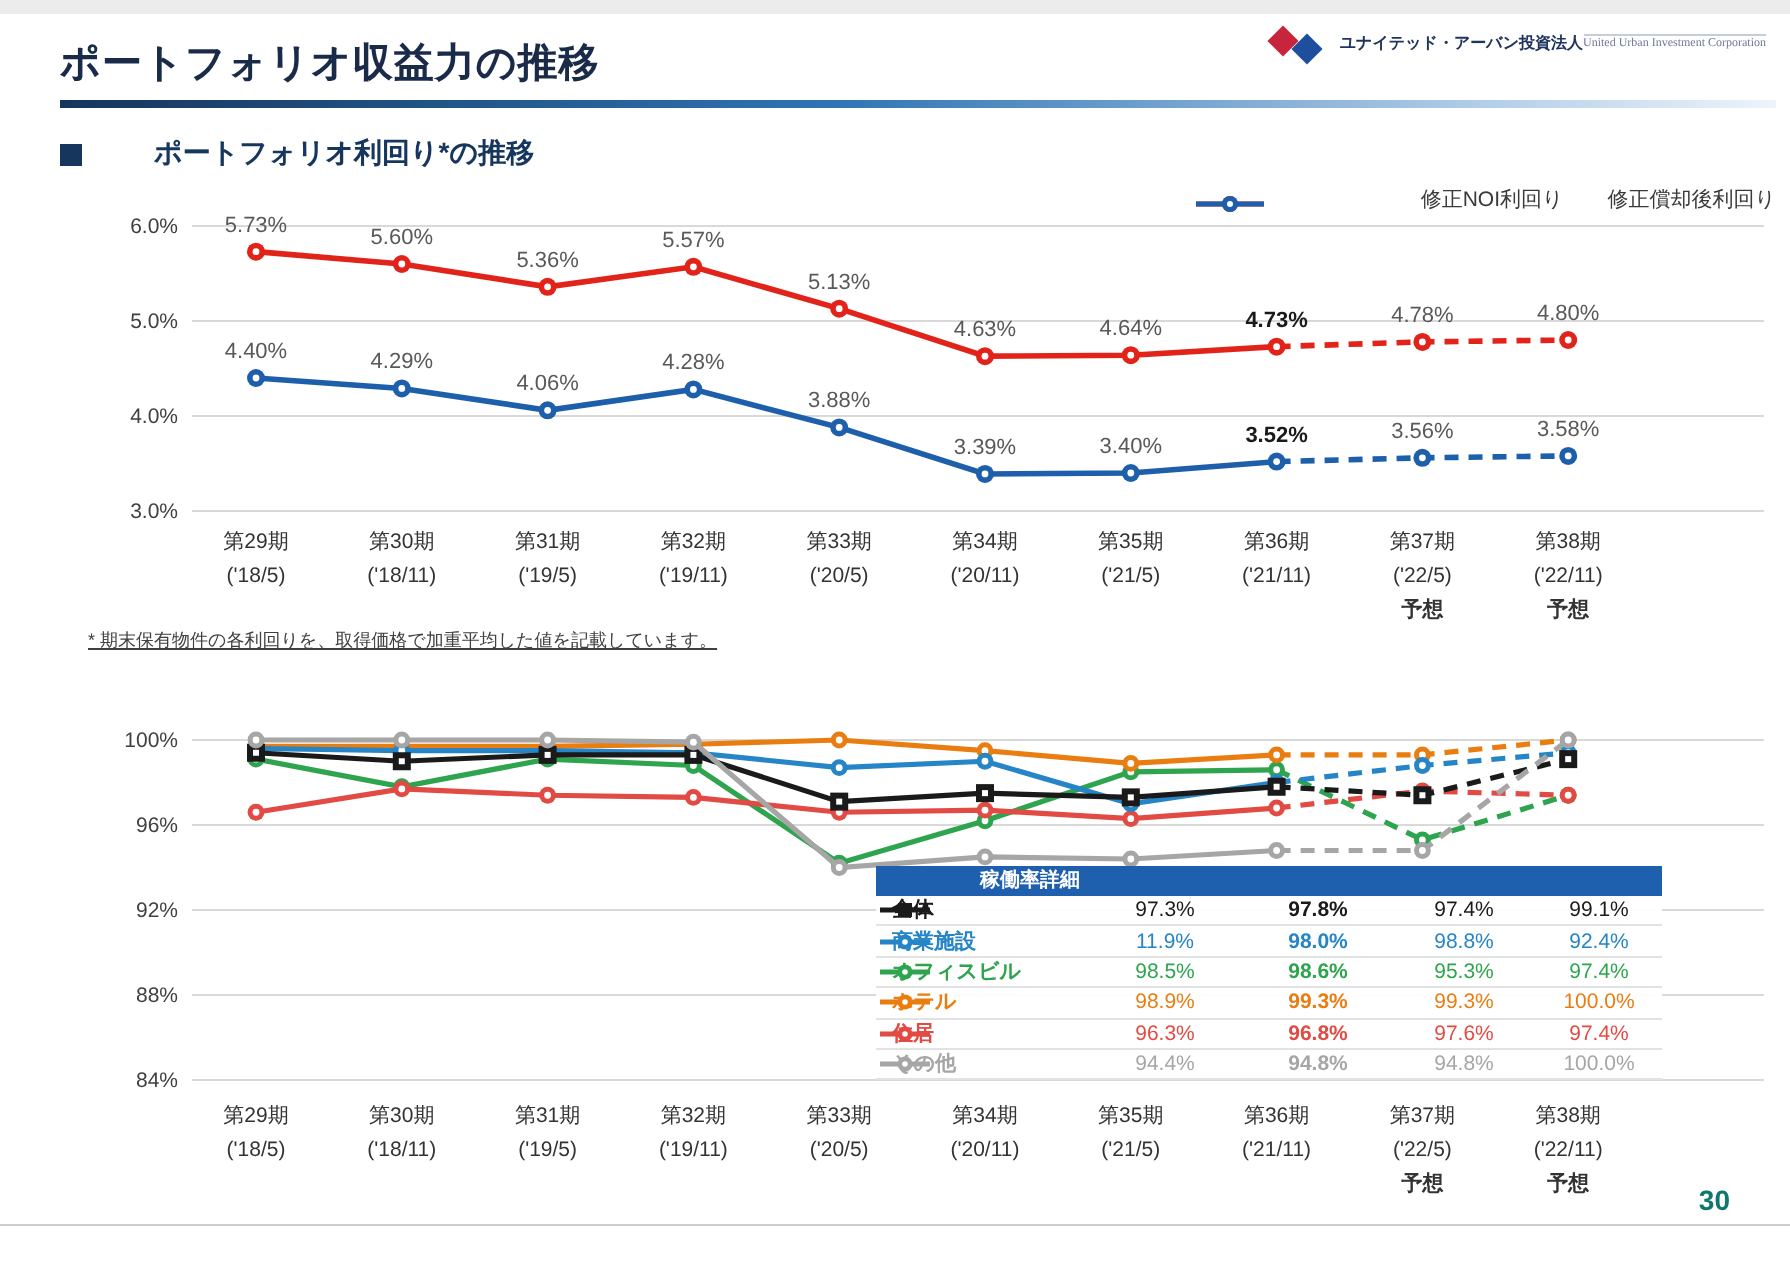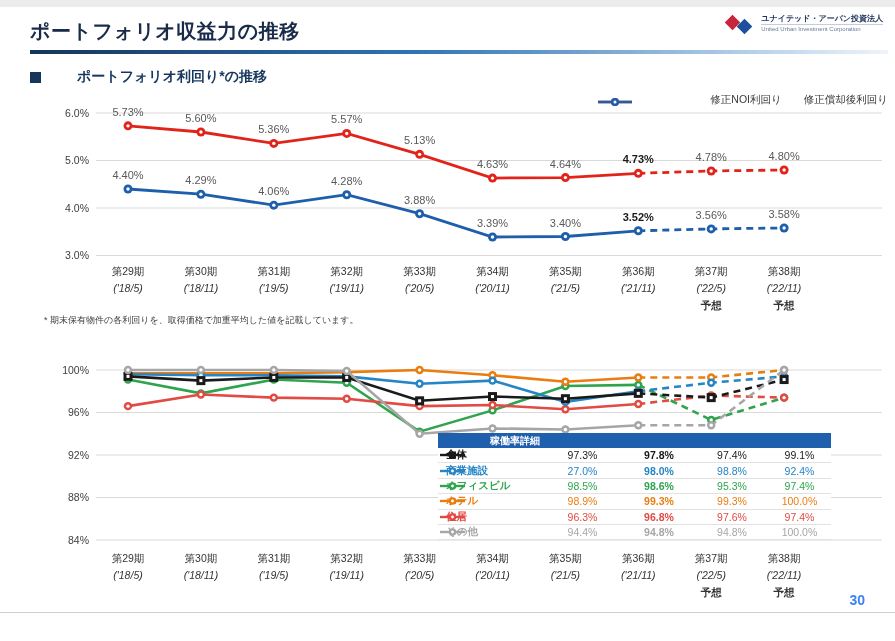--- a/index.html
+++ b/index.html
@@ -7,48 +7,48 @@
         font-family:"Liberation Sans","DejaVu Sans",sans-serif;}
   .topstrip{position:absolute;left:0;top:0;width:895px;height:7px;background:#ececec;}
   .page-title{position:absolute;left:30px;top:18px;font-size:20px;font-weight:bold;color:#1a2b4a;letter-spacing:.5px;}
   .title-rule{position:absolute;left:30px;top:50px;width:858px;height:4px;
               background:linear-gradient(to right,#16355c 0%,#2e74b5 45%,#b9d2ea 85%,#eef4fa 100%);}
   .logo{position:absolute;right:12px;top:14px;display:flex;align-items:center;gap:5px;}
   .logo-diamonds{position:relative;width:30px;height:16px;}
   .diamond{position:absolute;width:11px;height:11px;transform:rotate(45deg);}
   .diamond.red{left:1px;top:1px;background:#c6253c;}
   .diamond.blue{left:13px;top:5px;background:#1d4f9e;}
-  .logo-text{display:flex;flex-direction:column;line-height:1.25;}
+  .logo-text{display:flex;flex-direction:row;line-height:1.25;font-family:Liberation Serif, serif;}
   .logo-jp{font-size:8px;font-weight:bold;color:#20355e;}
   .logo-en{font-size:6px;color:#6b7a99;border-top:1px solid #c5cdd9;padding-top:1px;}
   .section-head{position:absolute;display:flex;align-items:center;gap:6px;}
   .section-bullet{width:11px;height:11px;background:#17365d;display:inline-block;}
   .section-title{font-size:14px;font-weight:bold;color:#17365d;}
   #section1{left:30px;top:68px;gap:36px;}
   #section2{left:30px;top:331px;}
   svg{position:absolute;left:0;overflow:visible;}
   #chart1-svg{top:0;}
   #chart2-svg{top:0;}
   .legend1{position:absolute;left:598px;top:93px;width:290px;display:flex;gap:22px;justify-content:flex-end;}
   .legend1-item{display:flex;align-items:flex-end;gap:4px;}
   .legend1-label{font-size:10.5px;color:#3a3a3a;}
   .axis-label{position:absolute;width:74px;text-align:center;color:#333;font-size:10.5px;line-height:17px;}
-  .axis-label .date{color:#333;font-style:italic;}
+  .axis-label .date{color:#333;}
   .axis-label .note{color:#333;font-weight:bold;}
-  .footnote{position:absolute;left:44px;top:314px;font-size:9px;color:#404040;}
+  .footnote{position:absolute;left:44px;top:314px;font-size:9px;color:#404040;text-decoration:underline;}
   .lt{position:absolute;left:438px;top:433px;width:393px;font-size:10.5px;}
   .lt-header{height:15px;background:#1e5fae;color:#fff;font-weight:bold;font-size:10px;
              line-height:15px;padding-left:52px;box-sizing:border-box;}
   .lt-row{display:grid;grid-template-columns:105px 79px 74px 72px 63px;align-items:center;
           height:14.4px;background:rgba(255,255,255,.95);border-bottom:1px solid #e2e2e2;}
   .lt-namecell{display:flex;align-items:center;gap:4px;padding-left:8px;}
   .lt-name{font-weight:bold;}
   .lt-val{text-align:center;}
   .lt-val.bold{font-weight:bold;}
-  .page-number{position:absolute;right:30px;top:592px;font-size:14px;font-weight:bold;color:#3b82f6;}
+  .page-number{position:absolute;right:30px;top:592px;font-size:14px;font-weight:bold;color:#0f766e;}
   .bottom-rule{position:absolute;left:0;top:612px;width:895px;height:1px;background:#cfcfcf;}
 </style>
 </head>
 <body>
 
 <div id="page">
   <div class="topstrip"></div>
 
   <div class="page-title">ポートフォリオ収益力の推移</div>
   <div class="title-rule"></div>
@@ -378,21 +378,21 @@
       </div>
       <div class="lt-row">
         <div class="lt-namecell">
      <svg width="29" height="10">
        <line x1="2" y1="5" x2="27" y2="5" stroke="#2585c6" stroke-width="2.4"></line>
             <circle cx="14.5" cy="5" r="3.8" fill="#2585c6"></circle>
             <circle cx="14.5" cy="5" r="1.4" fill="#fff"></circle>
           </svg>
      <span class="lt-name" style="color:#2585c6">商業施設</span>
         </div>
-        <div class="lt-val " style="color:#2585c6">27.0%</div>
+        <div class="lt-val " style="color:#2585c6">11.9%</div>
         <div class="lt-val bold" style="color:#2585c6">98.0%</div>
         <div class="lt-val " style="color:#2585c6">98.8%</div>
         <div class="lt-val " style="color:#2585c6">92.4%</div>
       </div>
       <div class="lt-row">
         <div class="lt-namecell">
      <svg width="29" height="10">
        <line x1="2" y1="5" x2="27" y2="5" stroke="#2ea44e" stroke-width="2.4"></line>
             <circle cx="14.5" cy="5" r="3.8" fill="#2ea44e"></circle>
             <circle cx="14.5" cy="5" r="1.4" fill="#fff"></circle>

